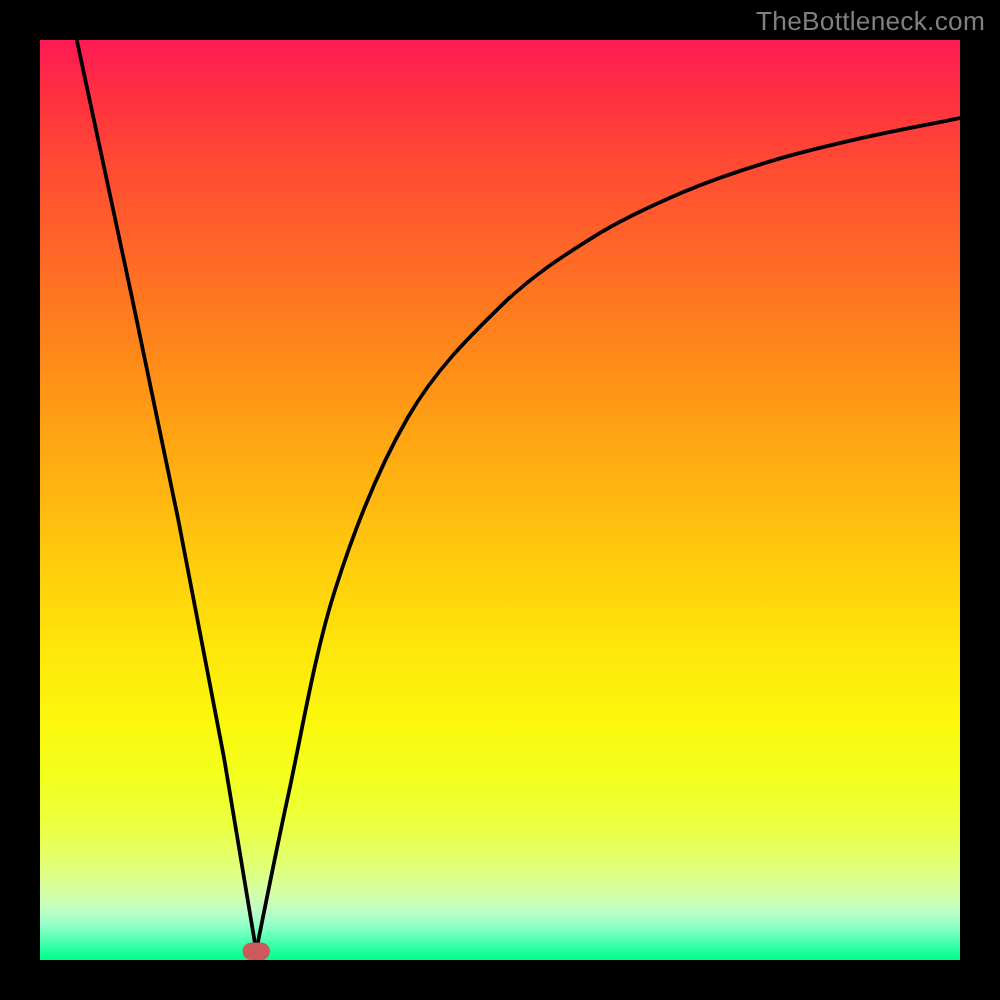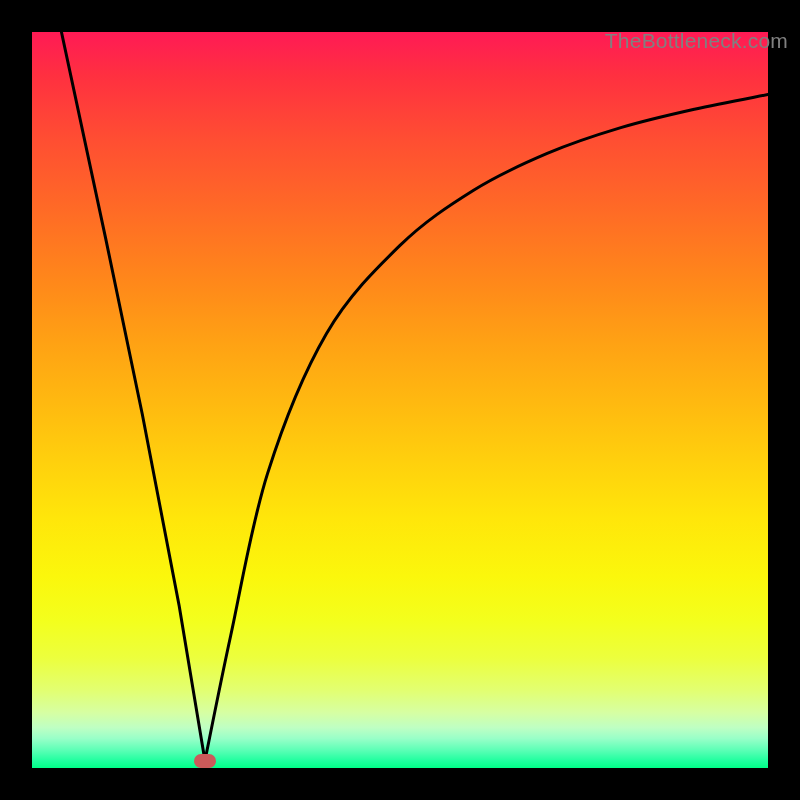--- a/index.html
+++ b/index.html
@@ -78,21 +78,20 @@
 
   .watermark {
     position: absolute;
     top: 6px;
     right: 12px;
     color: #808080;
     font-size: 21px;
     font-weight: 400;
     z-index: 5;
     letter-spacing: 0.2px;
-    margin-top: 23px;
   }
 </style>
 </head>
 <body>
 
 <div class="container">
 
   <div class="gradient-area"></div>
 
   <svg class="curve" viewBox="0 0 736 736" preserveAspectRatio="none">

